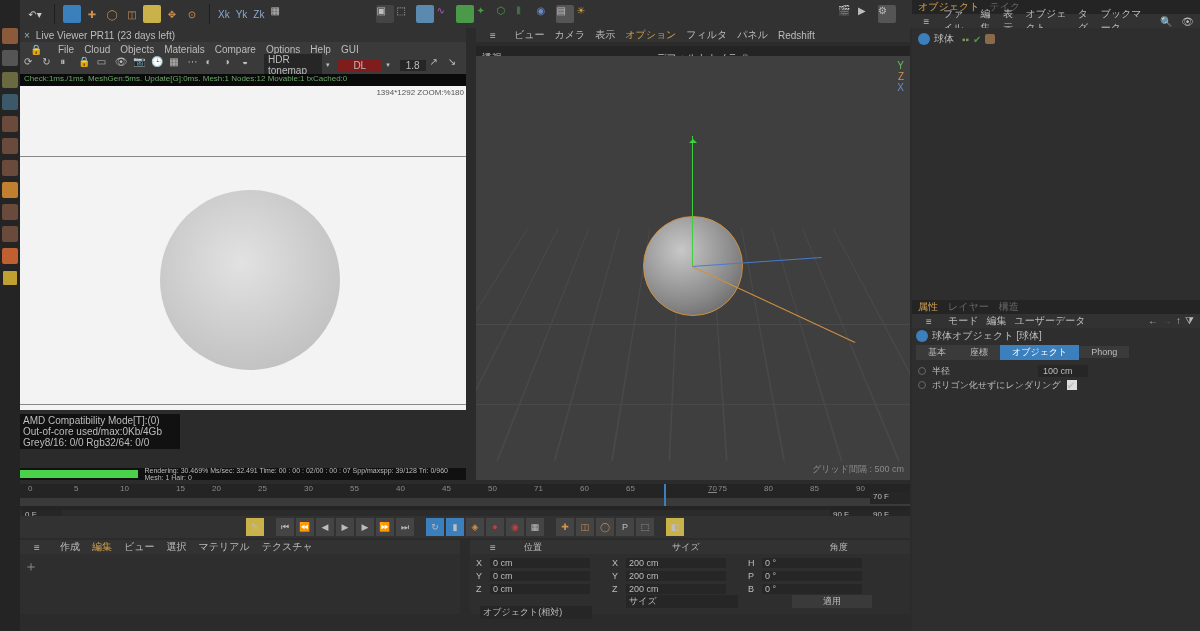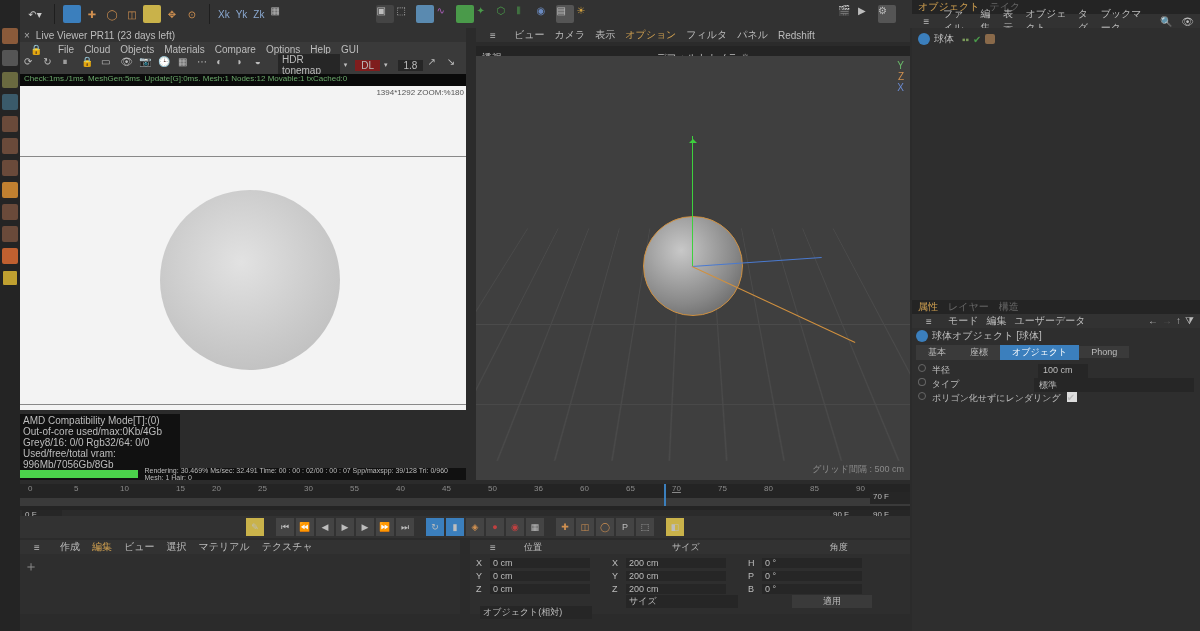--- a/index.html
+++ b/index.html
@@ -78,21 +78,21 @@
 
   
   .attr-tabs{position:absolute;left:912px;top:300px;width:288px;height:14px;background:var(--bg3);display:flex;align-items:center;padding:0 6px;gap:10px;font-size:9px;}
   .attr-menu{position:absolute;left:912px;top:314px;width:288px;height:14px;background:var(--bg2);display:flex;align-items:center;justify-content:space-between;padding:0 6px;font-size:9px;}
   .attr-name{position:absolute;left:912px;top:328px;width:288px;height:16px;background:#2e2e2e;display:flex;align-items:center;gap:4px;padding:0 4px;}
   .attr-subtabs{position:absolute;left:912px;top:344px;width:288px;height:16px;background:#2e2e2e;display:flex;align-items:center;gap:0;padding:0 4px;}
   .subtab{padding:1px 12px;background:#3a3a3a;font-size:9px;}
   .subtab.sel{background:var(--blue);color:#fff;}
   .attr-body{position:absolute;left:912px;top:360px;width:288px;height:271px;background:#2e2e2e;padding:4px 6px;}
   .attr-hdr{font-weight:bold;margin-bottom:3px;}
-  .attr-row{display:flex;height:14px;gap:6px;}
+  .attr-row{display:flex;align-items:center;height:14px;gap:6px;}
   .attr-row .lbl{width:100px;font-size:9px;}
   .val-in{background:#262626;padding:0 4px;min-width:50px;font-size:9px;border:1px solid transparent;}
   .val-hl{border:2px solid var(--highlight);}
   .rad{width:8px;height:8px;border-radius:50%;border:1px solid #666;}
   .chk{width:10px;height:10px;background:#ddd;}
 
   
   .timeline{position:absolute;left:20px;top:484px;width:890px;height:26px;background:var(--bg3);}
   .tl-ruler{position:absolute;left:0;top:0;width:100%;height:14px;display:flex;}
   .tl-tick{position:absolute;top:0;font-size:8px;color:var(--text-dim);}
@@ -205,38 +205,37 @@
   <span class="ibox">📷</span>
   <span class="ibox">🕒</span>
   <span class="ibox">▦</span>
   <span class="ibox">⋯</span>
   <span class="ibox">◐</span>
   <span class="ibox">◑</span>
   <span class="ibox">◒</span>
   <div style="flex:1"></div>
   <span style="background:#262626;padding:0 4px;">HDR tonemap</span>
     <span style="font-size:7px;">▾</span>
-  <span style="background:#7f1d1d;padding:0 6px;margin-left:4px;">DL</span>
+  <span style="background:#7f1d1d;padding:0 16px;margin-left:4px;">DL</span>
     <span style="font-size:7px;">▾</span>
   <span style="background:#262626;padding:0 6px;margin-left:6px;">1.8</span>
   <span class="ibox">↗</span>
   <span class="ibox">↘</span>
 </div>
 <div class="lv-status">Check:1ms./1ms. MeshGen:5ms. Update[G]:0ms. Mesh:1 Nodes:12 Movable:1 txCached:0</div>
 <div class="lv-canvas">
   <div class="lv-zoom">1394*1292 ZOOM:%180</div>
   <div class="lv-hline" style="top:70px;"></div>
   <div class="sphere-lv"></div>
   <div class="lv-hline" style="top:318px;"></div>
 </div>
 <div class="lv-stats">
   <div>AMD Compatibility Mode[T]:(0)</div>
   <div>Out-of-core used/max:0Kb/4Gb</div>
   <div>Grey8/16: 0/0        Rgb32/64: 0/0</div>
-  <div>Used/free/total vram: 996Mb/7056Gb/8Gb</div>
 </div>
 <div class="lv-render">
   <span class="bar"></span>
   <span style="font-size:7px;">Rendering: 30.469%   Ms/sec: 32.491  Time: 00 : 00 : 02/00 : 00 : 07   Spp/maxspp: 39/128   Tri: 0/960   Mesh: 1   Hair: 0</span>
 </div>
 
 <div class="vp-menu">
   <span class="icon">≡</span>
   <span class="mnu">ビュー</span>
   <span class="mnu">カメラ</span>
@@ -319,25 +318,20 @@
   <span class="subtab">基本</span>
   <span class="subtab">座標</span>
   <span class="subtab sel">オブジェクト</span>
   <span class="subtab">Phong</span>
 </div>
 <div class="attr-body">
   <div class="attr-row">
     <span class="rad"></span>
     <span class="lbl">半径</span>
     <span class="val-in">100 cm</span>
-  </div>
-  <div class="attr-row">
-    <span class="rad"></span>
-    <span class="lbl">タイプ</span>
-    <span class="val-in" style="min-width:160px;">標準</span>
   </div>
   <div class="attr-row">
     <span class="rad"></span>
     <span class="lbl" style="width:auto;">ポリゴン化せずにレンダリング</span>
     <span class="chk">✔</span>
   </div>
 </div>
 
 <div class="timeline">
   <div class="tl-ruler" id="tl-ruler">
@@ -345,24 +339,24 @@
       <span class="tl-tick" style="left: 54px;">5</span>
       <span class="tl-tick" style="left: 100px;">10</span>
       <span class="tl-tick" style="left: 156px;">15</span>
       <span class="tl-tick" style="left: 192px;">20</span>
       <span class="tl-tick" style="left: 238px;">25</span>
       <span class="tl-tick" style="left: 284px;">30</span>
       <span class="tl-tick" style="left: 330px;">55</span>
       <span class="tl-tick" style="left: 376px;">40</span>
       <span class="tl-tick" style="left: 422px;">45</span>
       <span class="tl-tick" style="left: 468px;">50</span>
-      <span class="tl-tick" style="left: 514px;">36</span>
+      <span class="tl-tick" style="left: 514px;">71</span>
       <span class="tl-tick" style="left: 560px;">60</span>
       <span class="tl-tick" style="left: 606px;">65</span>
-      <span class="tl-tick" style="left: 652px; text-decoration: underline;">70</span>
+      <span class="tl-tick" style="left: 688px; text-decoration: underline;">70</span>
       <span class="tl-tick" style="left: 698px;">75</span>
       <span class="tl-tick" style="left: 744px;">80</span>
       <span class="tl-tick" style="left: 790px; text-align: right;">85</span>
       <span class="tl-tick" style="left: 836px;">90</span>
     </div>
   <div class="tl-bar"></div>
   <div class="tl-cursor" style="left:644px;"></div>
 </div>
 <span class="frm-in" style="left:22px;top:510px;position:absolute;">0 F</span>
 <span class="frm-in" style="left:830px;top:510px;position:absolute;">90 F</span>

